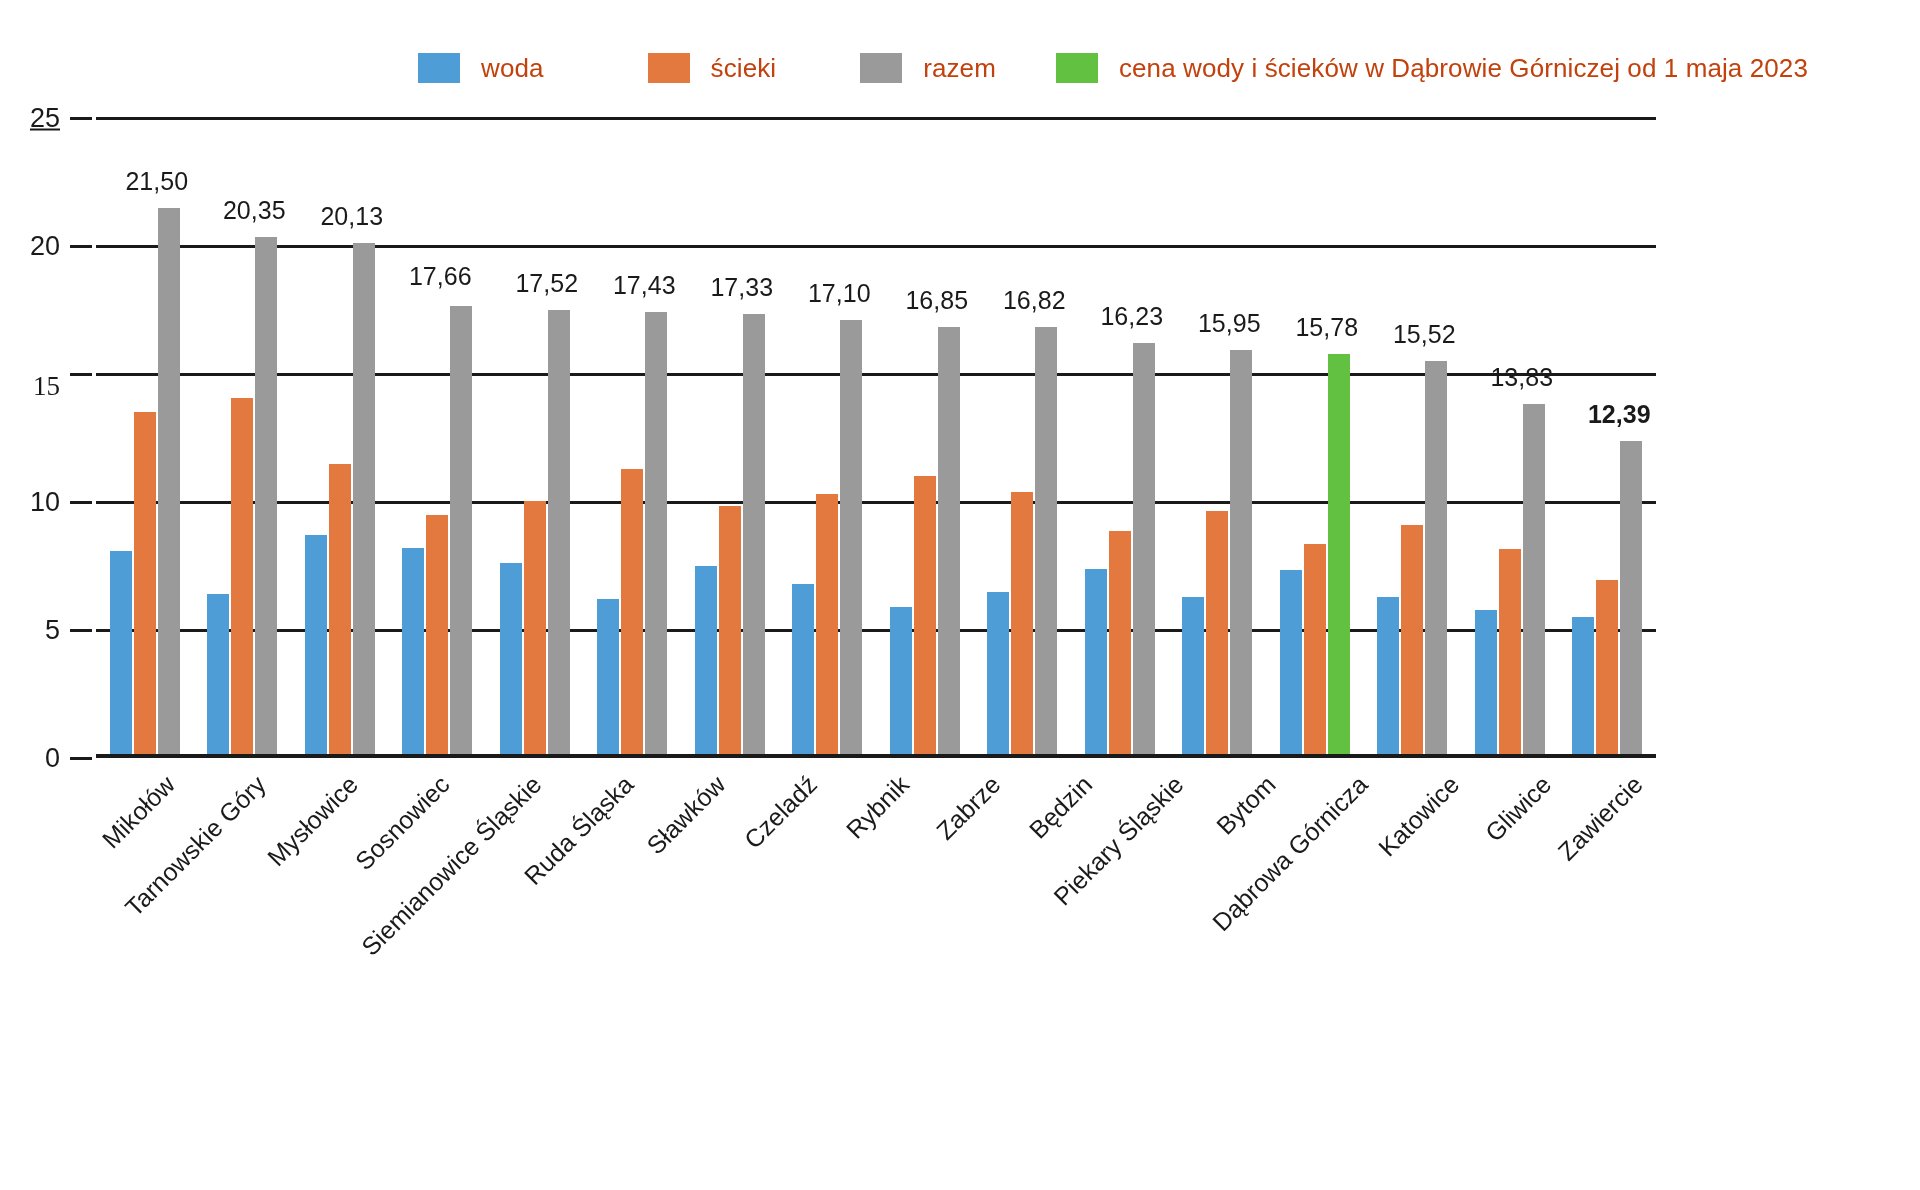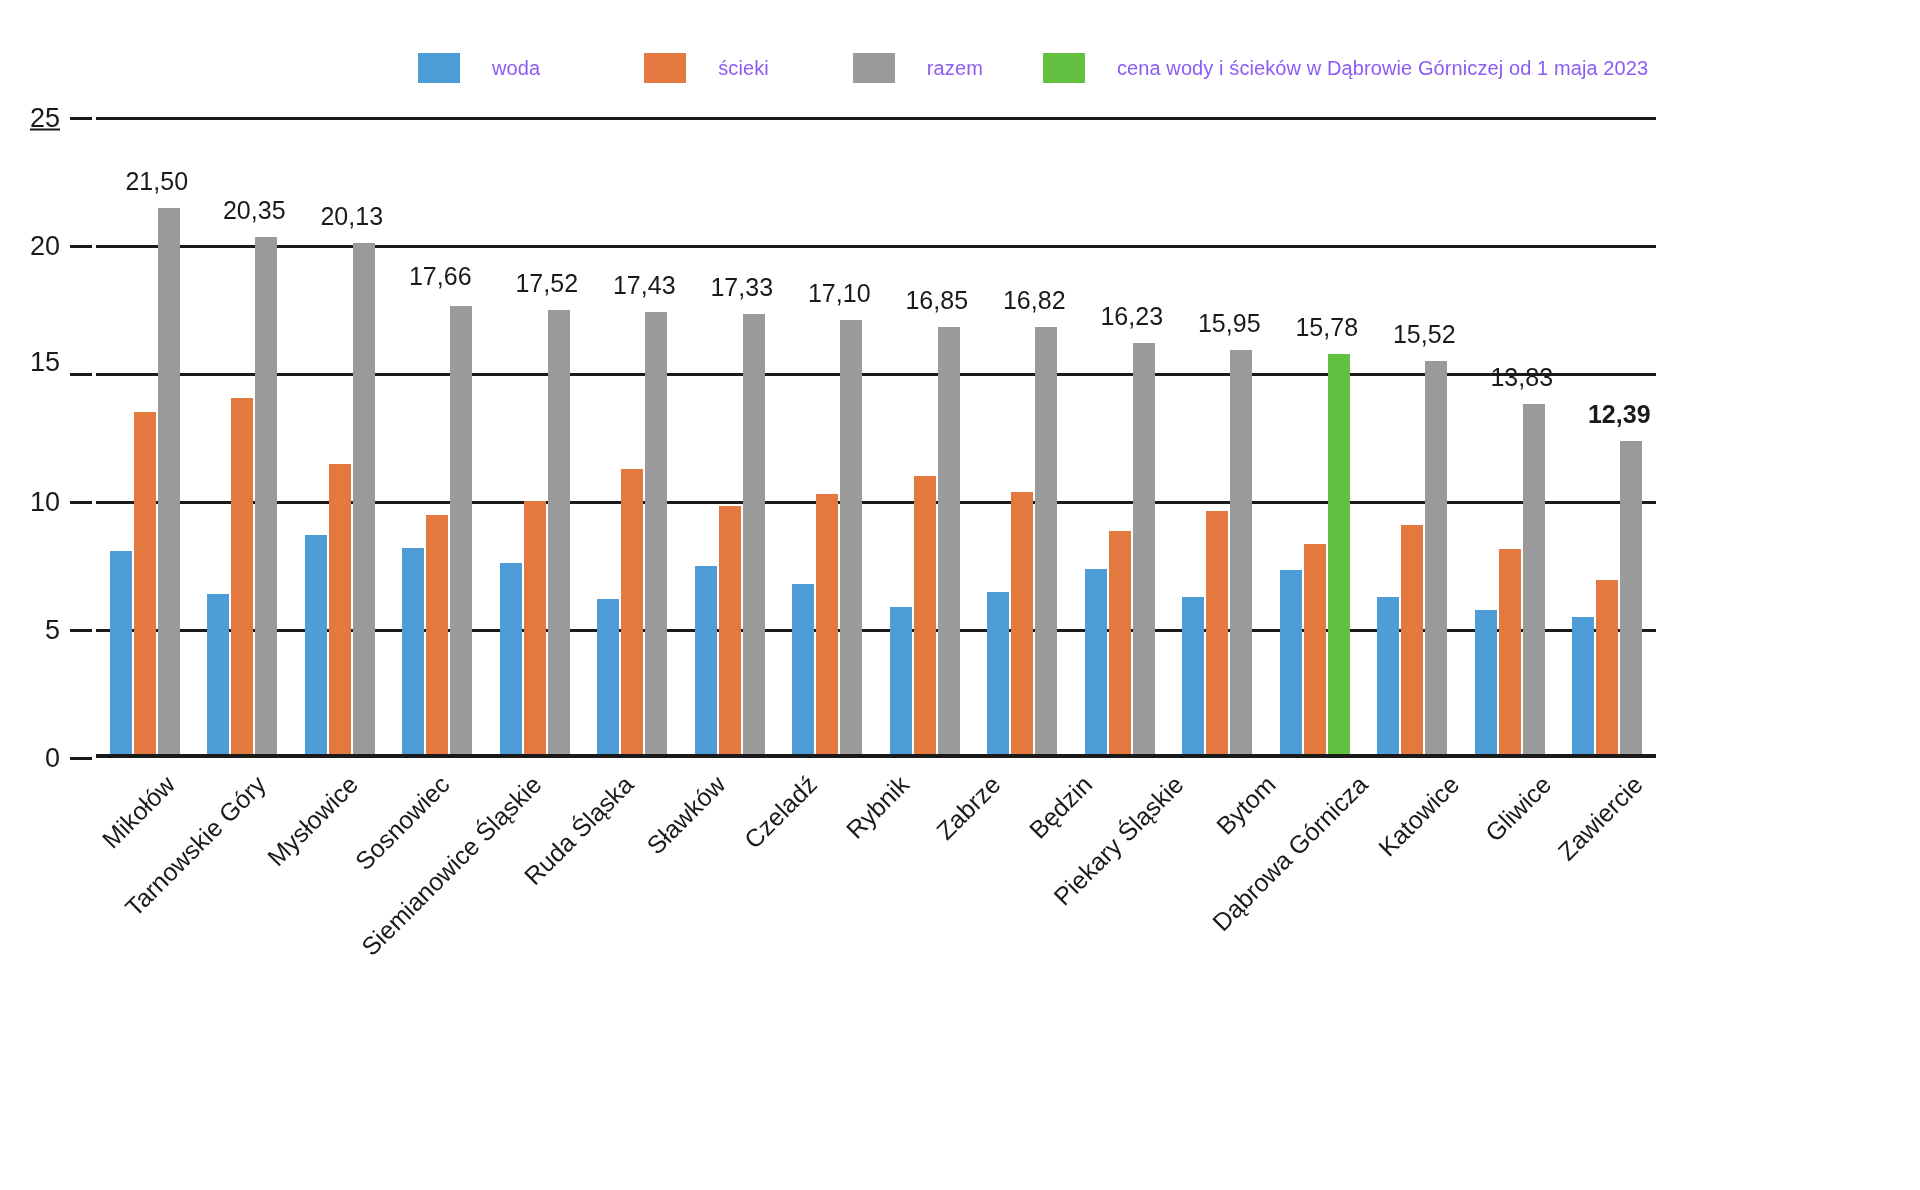--- a/index.html
+++ b/index.html
@@ -3,21 +3,21 @@
 <meta charset="utf-8">
 <style>
   html,body{margin:0;padding:0;background:#ffffff;}
   body{width:1920px;height:1190px;font-family:"Liberation Sans",sans-serif;color:#1a1a1a;overflow:hidden;}
   #chart-root{position:relative;width:1920px;height:1190px;}
 
   
   #legend{position:absolute;left:0;top:40px;width:1920px;height:56px;display:flex;align-items:center;justify-content:flex-start;padding-left:418px;box-sizing:border-box;}
   .legend-item{display:flex;align-items:center;margin-right:0;}
   .legend-swatch{width:42px;height:30px;display:block;}
-  .legend-label{font-size:20px;color:#8b5cf6;margin-left:32px;white-space:nowrap;letter-spacing:.1px;}
+  .legend-label{font-size:26px;color:#c2410c;margin-left:21px;white-space:nowrap;letter-spacing:.1px;}
   .lg-gap-1{width:104px;}
   .lg-gap-2{width:84px;}
   .lg-gap-3{width:60px;}
 
   
   #plot{position:absolute;left:96px;top:118px;width:1560px;height:640px;}
   #plot-inner{position:absolute;left:0;top:0;width:1560px;height:640px;}
 
   .gridline{position:absolute;left:0;width:1560px;height:3px;background:#1a1a1a;}
   .ytick-mark{position:absolute;left:-26px;width:22px;height:3px;background:#1a1a1a;}
@@ -79,21 +79,21 @@
           <div class="gridline" style="top: -1px;"></div>
         </div>
       <div id="yticks">
           <div class="ytick-mark" style="top: 639px;"></div>
           <div class="ytick-label" style="top: 640px;">0</div>
           <div class="ytick-mark" style="top: 511px;"></div>
           <div class="ytick-label" style="top: 512px;">5</div>
           <div class="ytick-mark" style="top: 383px;"></div>
           <div class="ytick-label" style="top: 384px;">10</div>
           <div class="ytick-mark" style="top: 255px;"></div>
-          <div class="ytick-label" style="top: 244px;">15</div>
+          <div class="ytick-label" style="top: 268px; font-family: Liberation Serif, serif;">15</div>
           <div class="ytick-mark" style="top: 127px;"></div>
           <div class="ytick-label" style="top: 128px;">20</div>
           <div class="ytick-mark" style="top: -1px;"></div>
           <div class="ytick-label" style="top: 0px; text-decoration: underline;">25</div>
         </div>
       <div id="groups">
           <div class="group">
             <div class="bars">
               <div class="bar bar-woda" title="8.1" style="height: 207.36px;"></div>
               <div class="bar bar-scieki" title="13.5" style="height: 345.6px;"></div>

